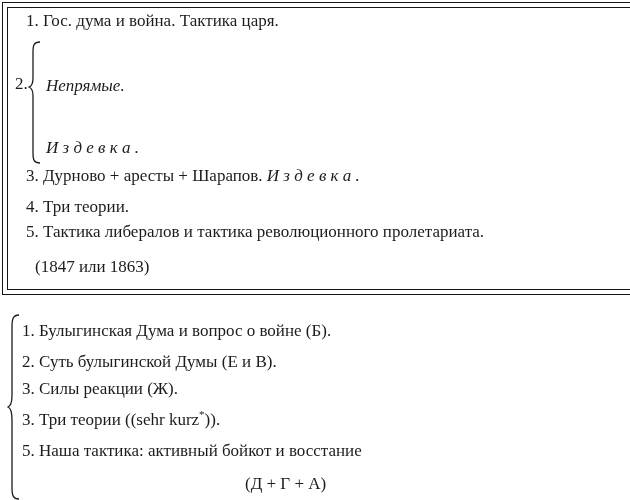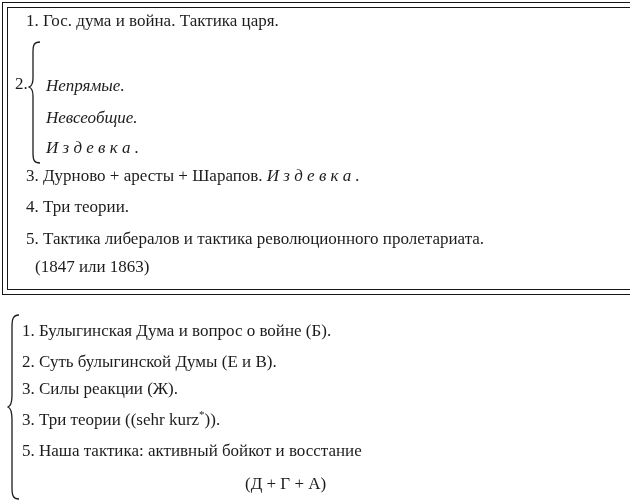--- a/index.html
+++ b/index.html
@@ -46,28 +46,27 @@
 
   <div class="line" style="left:26px; top:11px;">1. Гос. дума и война. Тактика царя.</div>
 
   <div class="line" style="left:15px; top:74px;">2.</div>
 
   <svg class="brace-svg" style="left:28px; top:41px;" width="13" height="123" viewBox="0 0 13 123">
     <path d="M 12 1 C 6 1 5 4 5 11 L 5 37 C 5 42 4 45 1 46 C 4 47 5 50 5 55 L 5 112 C 5 119 6 122 12 122"></path>
   </svg>
 
   <div class="line it" style="left:46px; top:76px;text-align:center;">Непрямые.</div>
-  <div class="line it" style="left:46px; top:108px;">Невсеобщие.</div>
   <div class="line it" style="left:46px; top:138px;">И з д е в к а .</div>
 
   <div class="line" style="left:26px; top:166px;"><span>3. Дурново + аресты + Шарапов. </span><span class="it">И з д е в к а .</span></div>
 
   <div class="line" style="left:26px; top:197px;">4. Три теории.</div>
 
-  <div class="line" style="left:26px; top:229px;">5. Тактика либералов и тактика революционного пролетариата.</div>
+  <div class="line" style="left:26px; top:222px;">5. Тактика либералов и тактика революционного пролетариата.</div>
 
   <div class="line" style="left:35px; top:257px;">(1847 или 1863)</div>
 
   <svg class="brace-svg" style="left:7px; top:314px;" width="13" height="186" viewBox="0 0 13 186">
     <path d="M 12 1 C 6 1 5 5 5 13 L 5 81 C 5 88 4 92 1 93 C 4 94 5 98 5 106 L 5 174 C 5 181 6 185 12 185"></path>
   </svg>
 
   <div class="line" style="left:22px; top:321px;">1. Булыгинская Дума и вопрос о войне (Б).</div>
 
   <div class="line" style="left:22px; top:352px;">2. Суть булыгинской Думы (Е и В).</div>

